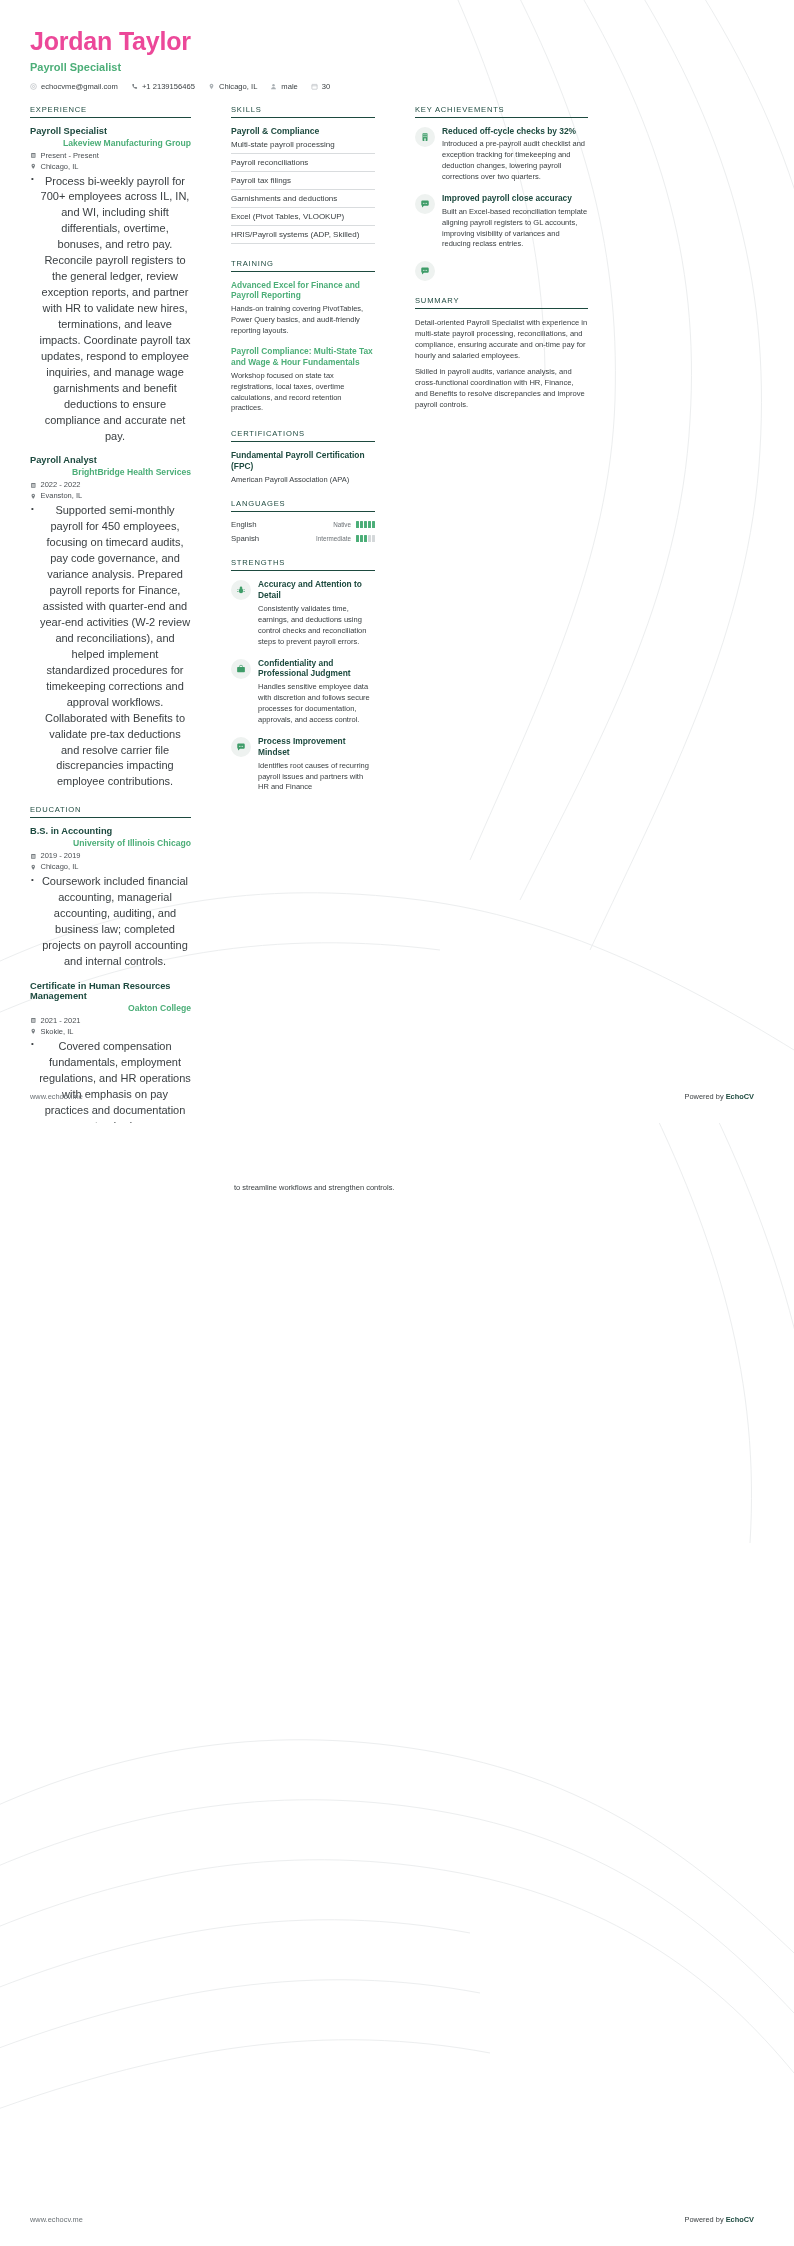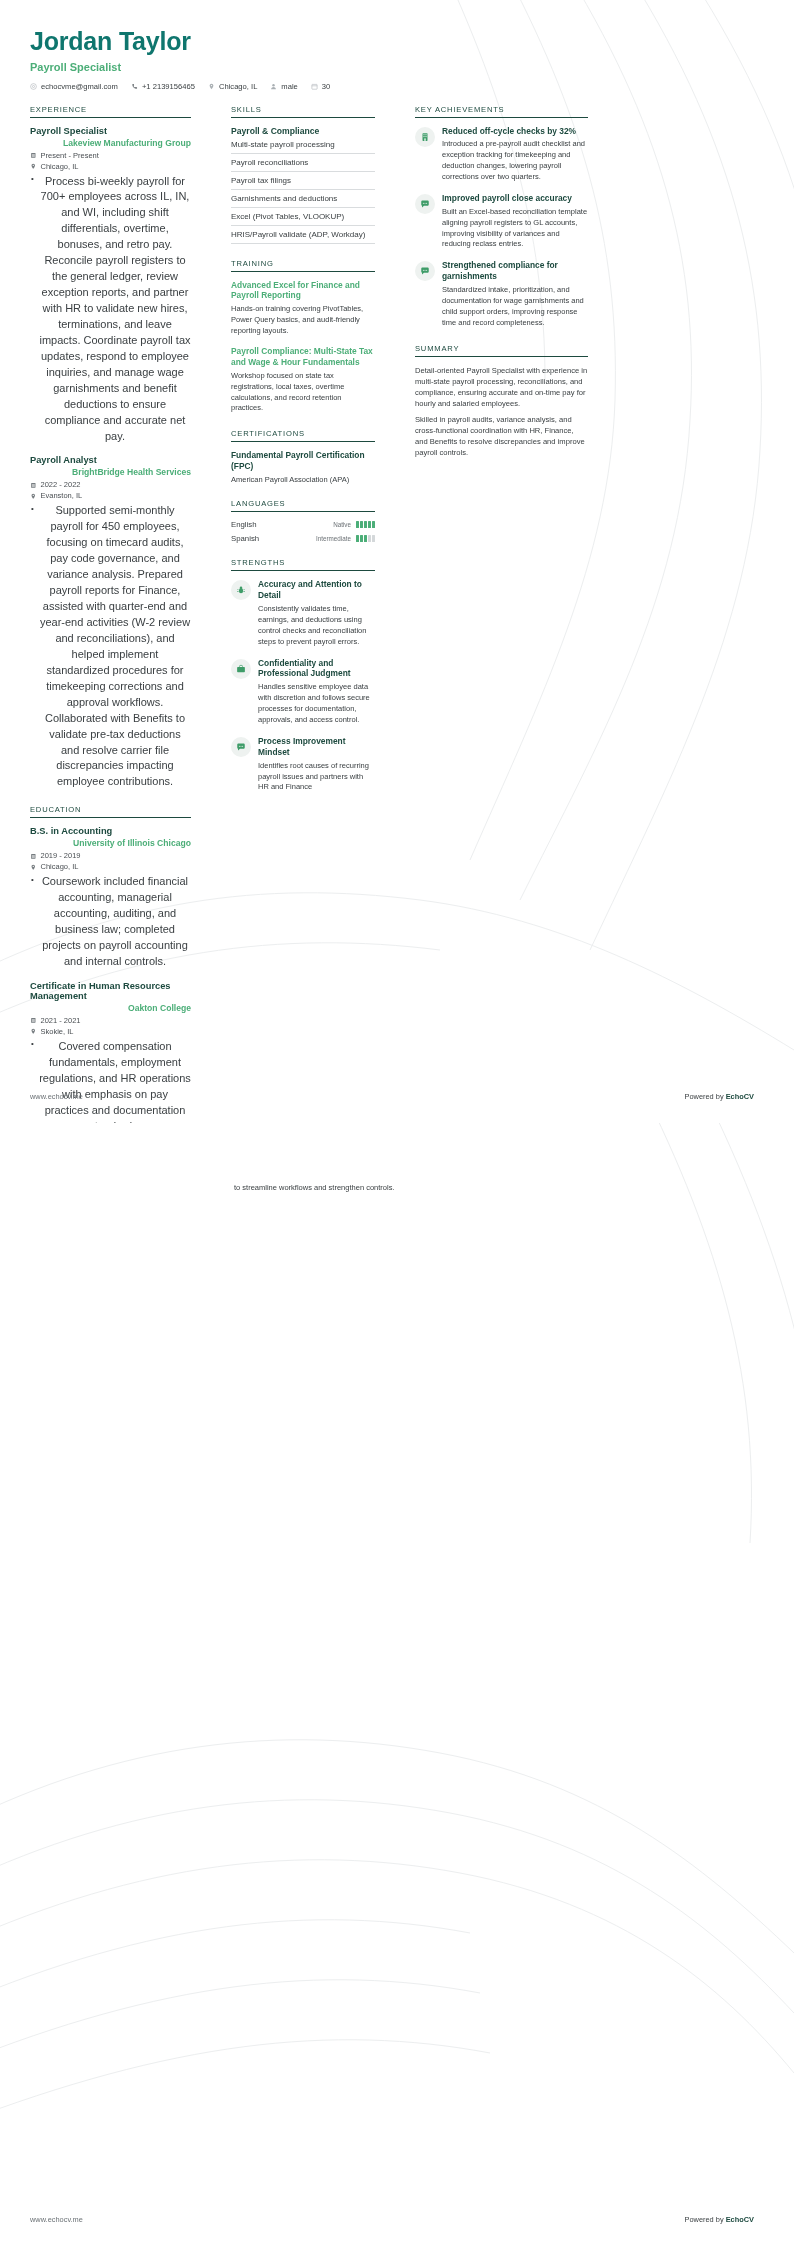--- a/index.html
+++ b/index.html
@@ -18,21 +18,21 @@
   }
   .page + .page { border-top: 0; }
   .bgdeco { position: absolute; inset: 0; z-index: 0; pointer-events: none; }
   .content { position: relative; z-index: 2; }
 
   
   .header { padding: 28px 30px 0 30px; }
   .name {
     font-size: 25px;
     font-weight: bold;
-    color: #0f766e;
+    color: #ec4899;
     letter-spacing: -0.2px;
     line-height: 1.1;
   }
   .role {
     font-size: 11px;
     font-weight: bold;
     color: #4cae78;
     margin-top: 5px;
   }
   .contact {
@@ -402,21 +402,21 @@
 
         <div class="sec">
           <div class="sec-title">SKILLS</div>
           <div class="skill-group">
             <div class="skill-cat">Payroll &amp; Compliance</div>
             <div class="skill-item first">Multi-state payroll processing</div>
             <div class="skill-item">Payroll reconciliations</div>
             <div class="skill-item">Payroll tax filings</div>
             <div class="skill-item">Garnishments and deductions</div>
             <div class="skill-item">Excel (Pivot Tables, VLOOKUP)</div>
-            <div class="skill-item last">HRIS/Payroll validate (ADP, Workday)</div>
+            <div class="skill-item last">HRIS/Payroll systems (ADP, Skilled)</div>
           </div>
         </div>
 
         <div class="sec">
           <div class="sec-title">TRAINING</div>
           <div class="train-entry">
             <div class="train-title">Advanced Excel for Finance and Payroll Reporting</div>
             <div class="train-desc">Hands-on training covering PivotTables, Power Query basics, and audit-friendly reporting layouts.</div>
           </div>
           <div class="train-entry">
@@ -559,24 +559,20 @@
           <div class="sitem">
             <span class="sicon">
               <svg width="10" height="10" viewBox="0 0 16 16" fill="#3e9c68">
                   <path d="M2 4.2c0-1.1.9-2 2-2h8c1.1 0 2 .9 2 2v4.6c0 1.1-.9 2-2 2H6.4L3.2 13.4V10.8H4c-1.1 0-2-.9-2-2z"></path>
                   <g fill="#fff">
                     <circle cx="5.4" cy="6.6" r=".8"></circle>
                     <circle cx="8" cy="6.6" r=".8"></circle>
                     <circle cx="10.6" cy="6.6" r=".8"></circle>
                   </g>
                 </svg>
-            </span>
-            <span class="sbody">
-              <span class="sname" style="display:block">Strengthened compliance for garnishments</span>
-              <span class="sdesc" style="display:block">Standardized intake, prioritization, and documentation for wage garnishments and child support orders, improving response time and record completeness.</span>
             </span>
           </div>
         </div>
 
         <div class="sec">
           <div class="sec-title">SUMMARY</div>
           <div class="summary-p">Detail-oriented Payroll Specialist with experience in multi-state payroll processing, reconciliations, and compliance, ensuring accurate and on-time pay for hourly and salaried employees.</div>
           <div class="summary-p">Skilled in payroll audits, variance analysis, and cross-functional coordination with HR, Finance, and Benefits to resolve discrepancies and improve payroll controls.</div>
         </div>
       </div>

